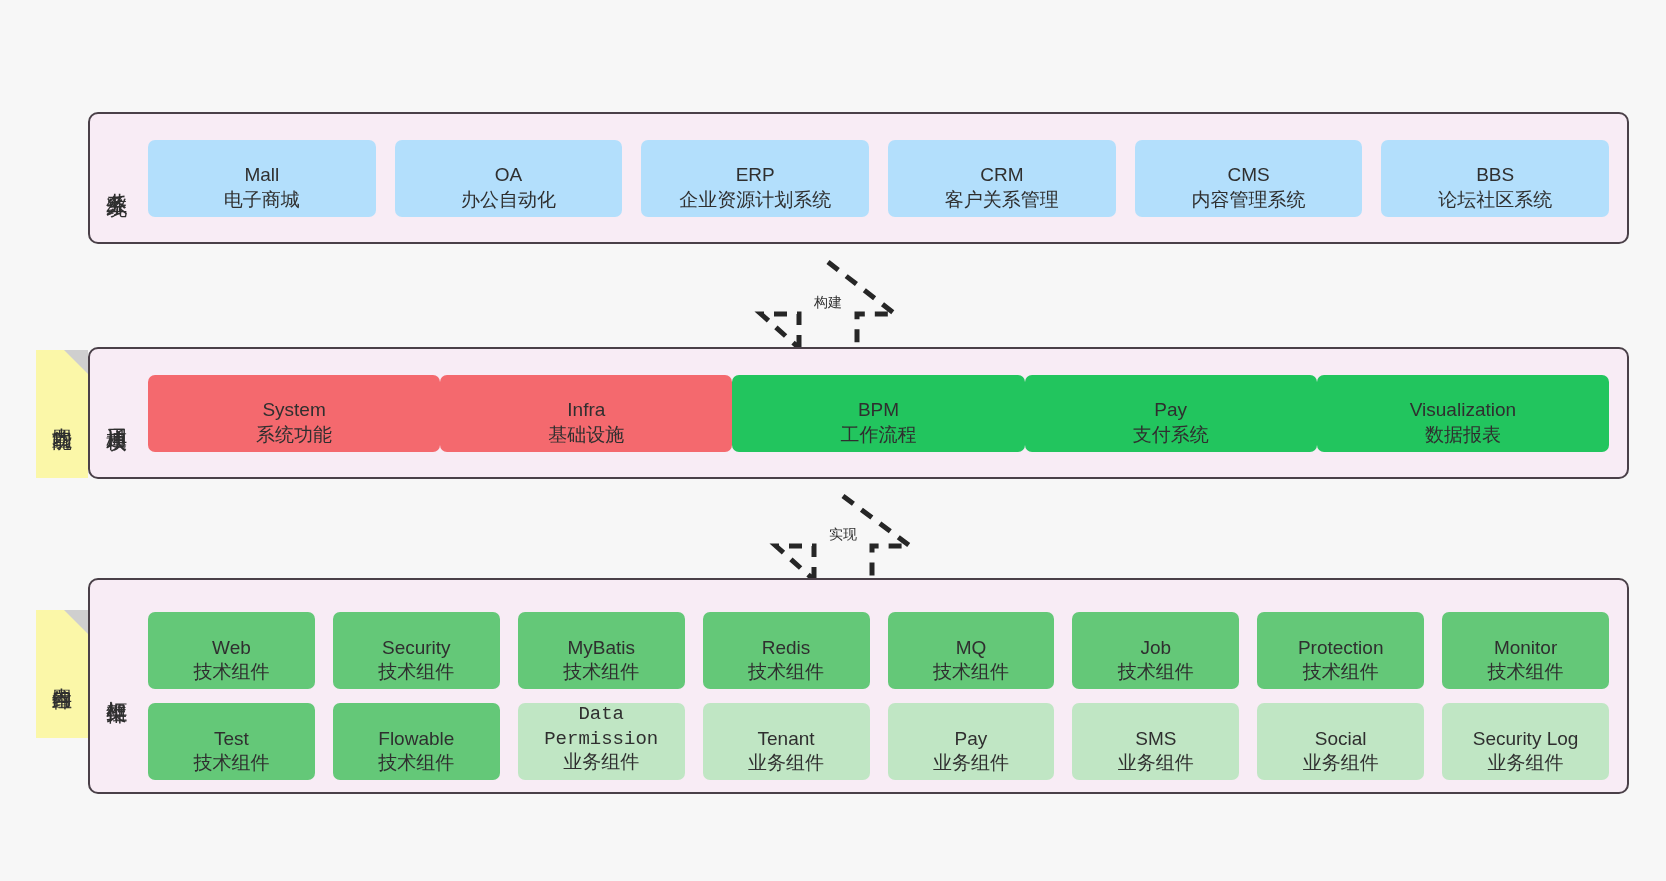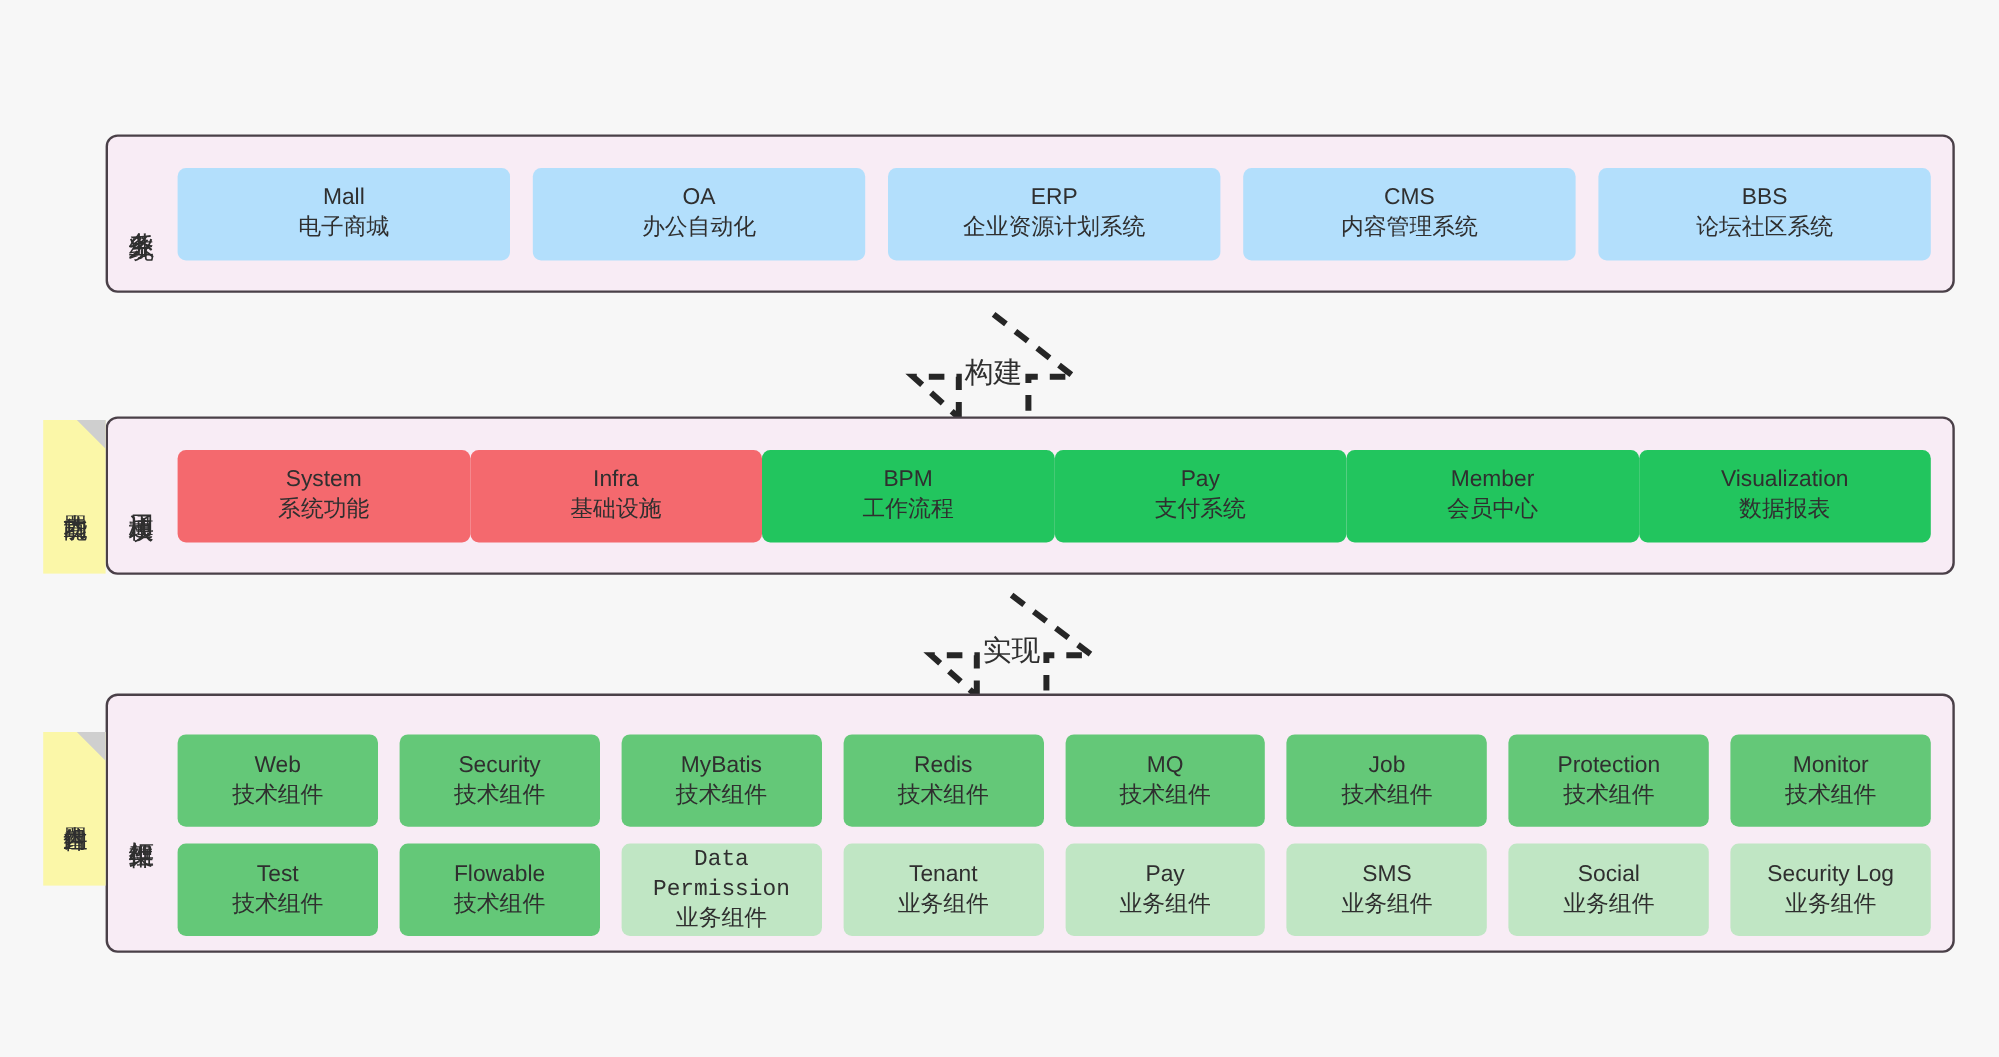--- a/index.html
+++ b/index.html
@@ -47,21 +47,21 @@
     box-sizing: border-box;
   }
 
   
   .node {
     border-radius: 7px;
     box-sizing: border-box;
     display: flex;
     flex-direction: column;
     align-items: center;
-    justify-content: center;
+    justify-content: flex-end;
     text-align: center;
     font-size: 19px;
     line-height: 1.30;
     color: #2f2f2f;
     padding: 4px 6px;
   }
   .node .ln { display: block; white-space: nowrap; }
   .node.wrap .ln { white-space: normal; font-family: Liberation Mono, monospace; }
 
   .c-blue       { background: #b3dffc; }
@@ -127,21 +127,21 @@
   
   .arrow {
     position: absolute;
   }
   .arrow svg { display: block; overflow: visible; }
   .arrow-label {
     position: absolute;
     left: 0;
     right: 0;
     text-align: center;
-    font-size: 24px;
+    font-size: 14px;
     color: #2f2f2f;
     white-space: nowrap;
   }
   #arrow-build   { left: 753px; top: 258px; width: 150px; height: 90px; }
   #arrow-build .arrow-label { top: 36px; }
   #arrow-impl    { left: 768px; top: 492px; width: 150px; height: 88px; }
   #arrow-impl .arrow-label { top: 34px; text-align: center; }
 </style>
 </head>
 <body>
@@ -155,20 +155,24 @@
       </div>
       <div class="node c-blue">
         <span class="ln">OA</span>
         <span class="ln">办公自动化</span>
       </div>
       <div class="node c-blue">
         <span class="ln">ERP</span>
         <span class="ln">企业资源计划系统</span>
       </div>
       <div class="node c-blue">
+        <span class="ln">CRM</span>
+        <span class="ln">客户关系管理</span>
+      </div>
+      <div class="node c-blue">
         <span class="ln">CMS</span>
         <span class="ln">内容管理系统</span>
       </div>
       <div class="node c-blue">
         <span class="ln">BBS</span>
         <span class="ln">论坛社区系统</span>
       </div>
     </div>
 </div>
 
@@ -192,24 +196,20 @@
       </div>
       <div class="node c-pink">
         <span class="ln">BPM</span>
         <span class="ln">工作流程</span>
       </div>
       <div class="node c-pink">
         <span class="ln">Pay</span>
         <span class="ln">支付系统</span>
       </div>
       <div class="node c-pink">
-        <span class="ln">Member</span>
-        <span class="ln">会员中心</span>
-      </div>
-      <div class="node c-pink">
         <span class="ln">Visualization</span>
         <span class="ln">数据报表</span>
       </div>
     </div>
 </div>
 
 <div class="sticky" id="sticky-builtin-func">
   <span class="fold"></span>
   <span>内置功能</span>
 </div>

